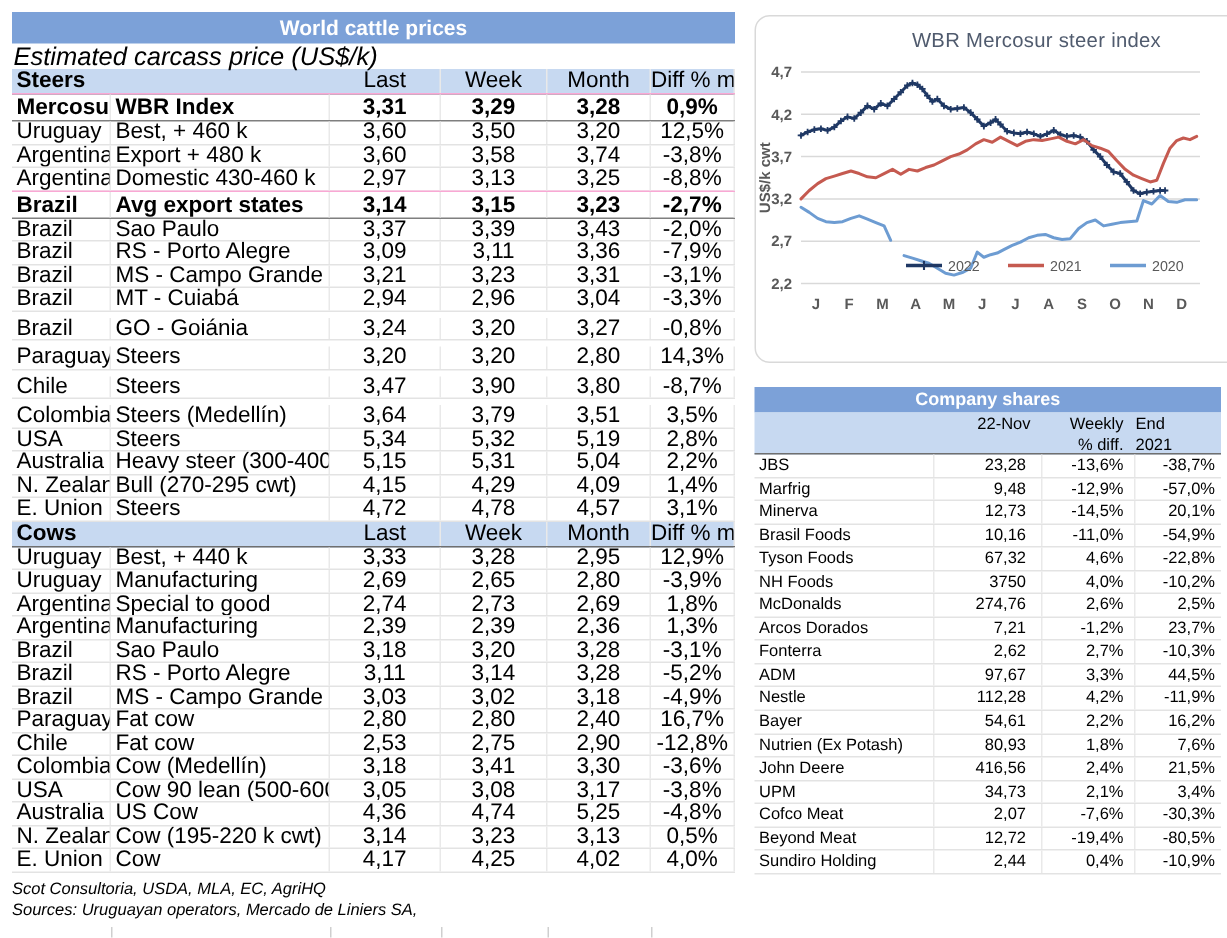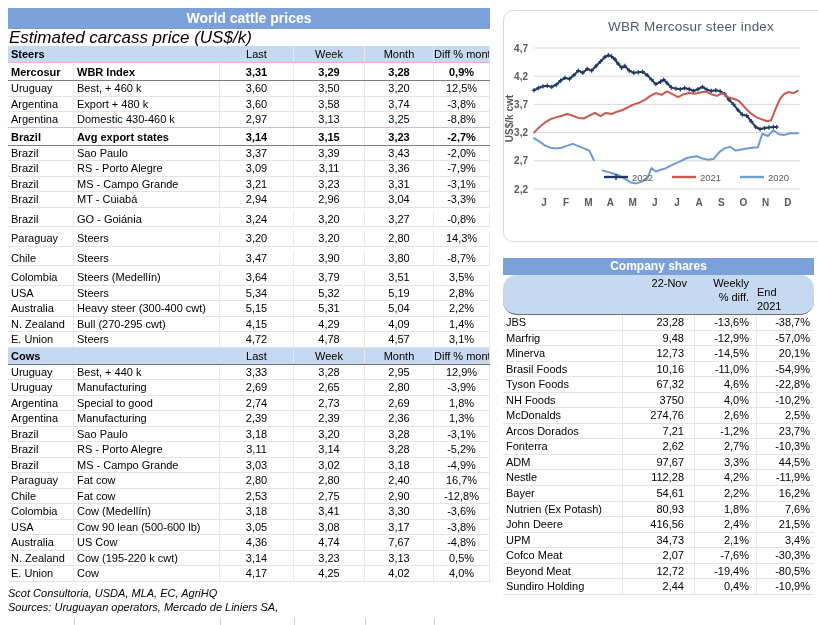--- a/index.html
+++ b/index.html
@@ -2,21 +2,21 @@
 <html><head>
 <meta charset="utf-8">
 <style>
   html,body{margin:0;padding:0;}
   body{width:818px;height:625px;background:#fff;font-family:"Liberation Sans",sans-serif;color:#000;position:relative;overflow:hidden;}
 
   
   .panel-left{position:absolute;left:8px;top:8px;width:482px;}
   .title-bar{height:21px;line-height:21px;background:#7CA1D8;color:#fff;font-weight:bold;font-size:14px;text-align:center;}
   .subtitle{font-style:italic;font-size:17px;height:17px;line-height:17px;padding-left:1px;}
-  .grid6{display:grid;grid-template-columns:66px 146px 74px 71px 69px 56px;font-size:11px;}
+  .grid6{display:grid;grid-template-columns:66px 146px 74px 71px 69px 56px;font-size:15px;}
   .sec-header{background:#C7D9F1;height:17px;line-height:16px;border-bottom:1px solid #6f6f6f;box-sizing:border-box;}
   .sec-name{font-weight:bold;padding-left:3px;grid-column:1 / span 2;}
   .vh{text-align:center;}
   .trow{height:15.5px;line-height:14.5px;border-bottom:1px solid #E3E3E3;box-sizing:border-box;}
   .trow.bold{font-weight:bold;height:19px;line-height:18px;border-bottom:1px solid #7f7f7f;border-top:1px solid #f9a8d4;margin-top:-1px;}
   .trow.gap{margin-top:4px;}
   .trow span,.sec-header span{overflow:hidden;white-space:nowrap;}
   .c0{padding-left:3px;border-right:1px solid #E9E9E9;}
   .c1{padding-left:3px;border-right:1px solid #E9E9E9;}
   .c2,.c3,.c4{text-align:center;border-right:1px solid #E9E9E9;}
@@ -30,21 +30,21 @@
   .chart-title{margin-top:8px;text-align:center;font-size:13.5px;color:#505b6e;letter-spacing:.2px;}
   .brand-icon{position:absolute;right:16px;bottom:5px;width:13px;height:10px;}
   .brand-icon .px1{position:absolute;left:1px;top:0;width:5px;height:5px;background:#3a3a3a;border-radius:1px;}
   .brand-icon .px2{position:absolute;left:7px;top:1px;width:4px;height:4px;background:#555;border-radius:1px;}
   .brand-icon .bar{position:absolute;left:0;bottom:0;width:13px;height:2px;background:#3f9b4f;}
 
   
   .company{position:absolute;left:503px;top:258px;width:311px;}
   .ctitle-bar{height:17px;line-height:17px;background:#7CA1D8;color:#fff;font-weight:bold;font-size:12px;text-align:center;}
   .grid4{display:grid;grid-template-columns:120px 72px 62px 57px;font-size:11px;}
-  .cheader{background:#C7D9F1;height:40px;border-bottom:1px solid #6f6f6f;box-sizing:border-box;border-radius:14px;}
+  .cheader{background:#C7D9F1;height:28px;border-bottom:1px solid #6f6f6f;box-sizing:border-box;}
   .cheader span{display:flex;flex-direction:column;justify-content:flex-start;align-items:flex-end;padding:1px 8px 1px 0;line-height:14px;}
   .cheader .hend{justify-content:flex-end;padding-right:20px;}
   .crow{height:15.55px;line-height:14.5px;border-bottom:1px solid #E3E3E3;box-sizing:border-box;}
   .crow .n{padding-left:3px;border-right:1px solid #E9E9E9;overflow:hidden;white-space:nowrap;}
   .crow .p{text-align:right;padding-right:10px;border-right:1px solid #E9E9E9;}
   .crow .w{text-align:right;padding-right:7px;border-right:1px solid #E9E9E9;}
   .crow .e{text-align:right;padding-right:4px;}
 </style>
 </head>
 <body>
@@ -289,21 +289,21 @@
         <span class="c2">3,05</span>
         <span class="c3">3,08</span>
         <span class="c4">3,17</span>
         <span class="c5">-3,8%</span>
       </div>
       <div class="grid6 trow">
         <span class="c0">Australia</span>
         <span class="c1">US Cow</span>
         <span class="c2">4,36</span>
         <span class="c3">4,74</span>
-        <span class="c4">7,67</span>
+        <span class="c4">5,25</span>
         <span class="c5">-4,8%</span>
       </div>
       <div class="grid6 trow">
         <span class="c0">N. Zealand</span>
         <span class="c1">Cow (195-220 k cwt)</span>
         <span class="c2">3,14</span>
         <span class="c3">3,23</span>
         <span class="c4">3,13</span>
         <span class="c5">0,5%</span>
       </div>

